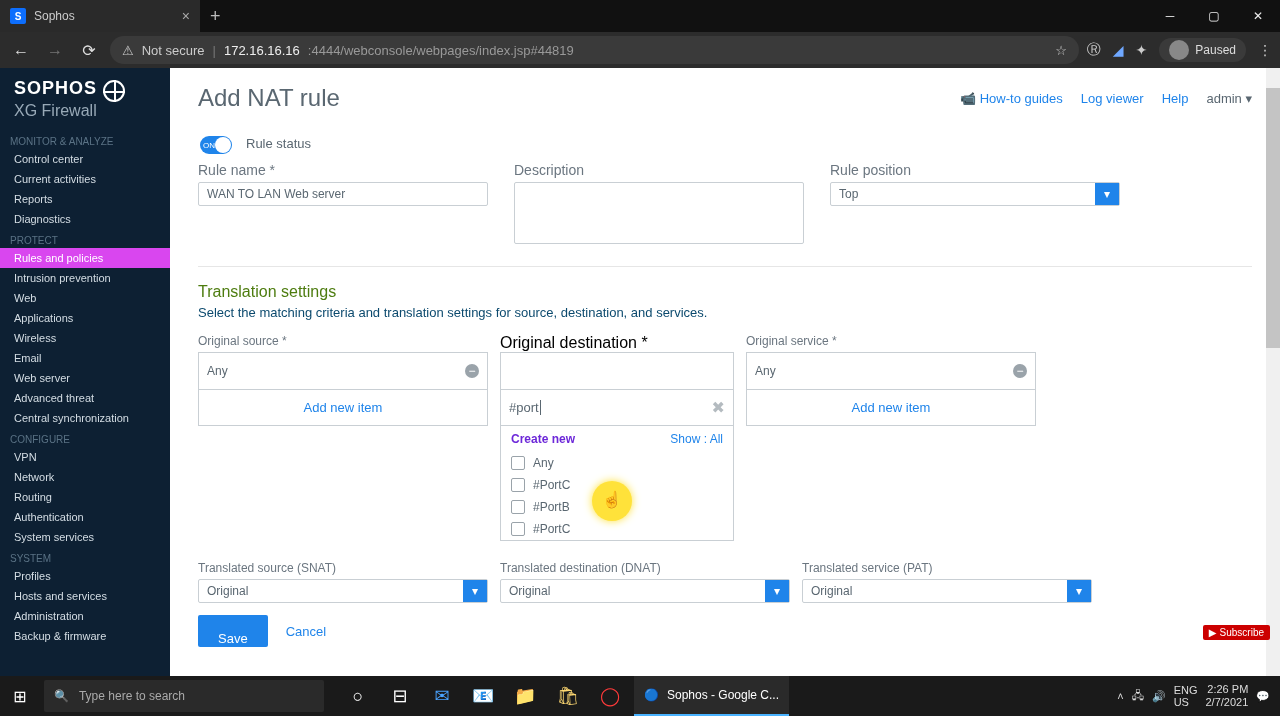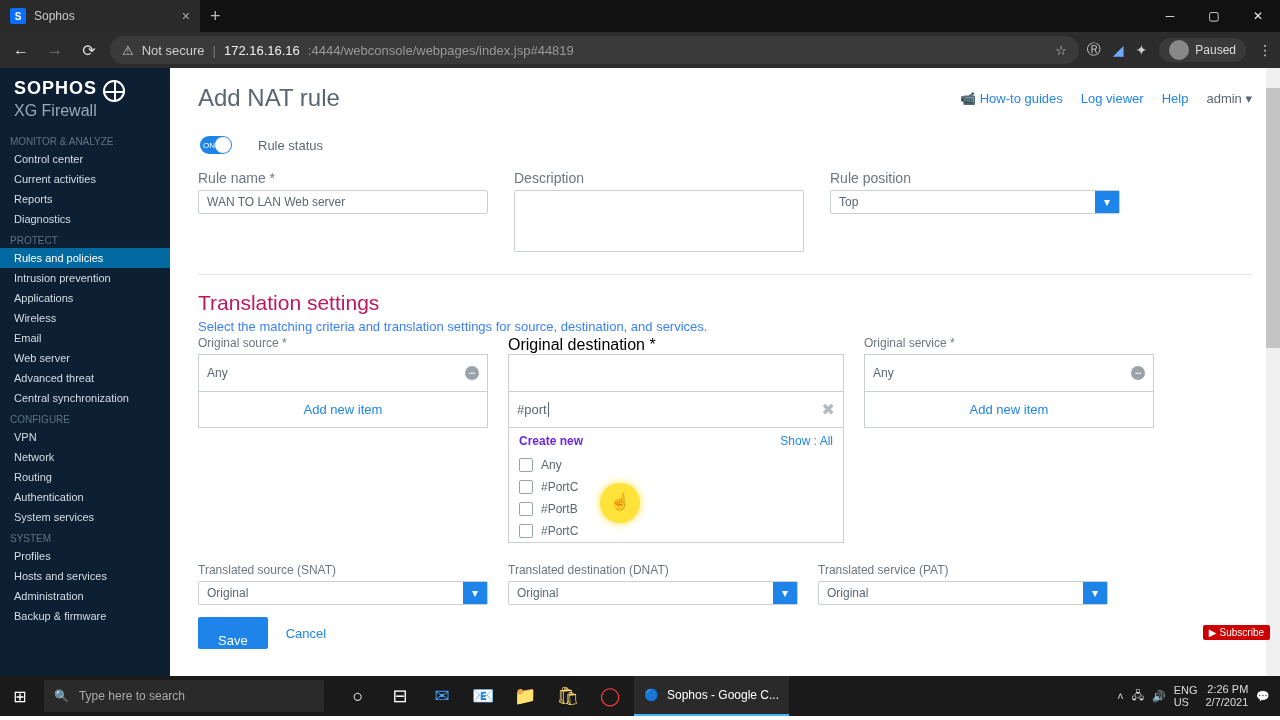--- a/index.html
+++ b/index.html
@@ -24,67 +24,67 @@
 .paused{display:flex;align-items:center;gap:6px;background:#3a3a3a;border-radius:14px;padding:2px 10px;font-size:12px;color:#ddd}
 .paused .av{width:20px;height:20px;border-radius:50%;background:#888}
 
 .app{display:flex;height:608px}
 .sidebar{width:170px;background:#0d2033;color:#cfd8df;font-size:12px;overflow:hidden}
 .logo{padding:10px 14px;color:#fff}
 .logo .brand{font-size:18px;font-weight:700;letter-spacing:1px}
 .logo .sub{font-size:16px;color:#98a9b7}
 .sb-sect{padding:6px 10px 2px;font-size:10px;color:#5a7285;text-transform:uppercase}
 .sb-item{padding:4px 14px;font-size:11px;color:#d4dde4;cursor:pointer}
-.sb-item.active{background:#0369a1;color:#fff}
+.sb-item.active{background:#d946ef;color:#fff}
 
 .main{flex:1;background:#fff;overflow:hidden;position:relative;display:flex;flex-direction:column}
 .topbar{display:flex;align-items:center;padding:16px 28px 0}
 .page-title{font-size:24px;color:#5a6771;font-weight:400}
 .top-links{margin-left:auto;display:flex;gap:18px;font-size:13px;color:#1f84ea}
 .top-links span{cursor:pointer}
 .admin{color:#5a6771}
 
 .card{margin:14px 28px 0;padding:10px 0;border-bottom:1px solid #e6e6e6}
 .row{display:flex;gap:26px;margin-bottom:8px}
-.toggle-row{display:flex;align-items:center;gap:26px;margin-left:2px;margin-bottom:16px}
+.toggle-row{display:flex;gap:14px;margin-left:2px;margin-bottom:8px}
 .toggle{width:32px;height:18px;border-radius:10px;background:#1f84ea;position:relative;display:flex;align-items:center}
 .toggle .on{color:#fff;font-size:8px;margin-left:3px}
 .toggle .knob{position:absolute;right:1px;width:16px;height:16px;border-radius:50%;background:#fff}
 .fld label{font-size:14px;color:#6b7680;display:block;margin-bottom:4px}
 .fld.f1{width:290px}.fld.f2{width:290px}.fld.f3{width:290px}
 .input{width:100%;height:24px;border:1px solid #c9cfd4;border-radius:2px;padding:0 8px;font-size:12px;color:#5a6771}
 textarea.input{height:62px;resize:none}
 .select{display:flex;align-items:center;justify-content:space-between;height:24px;border:1px solid #c9cfd4;border-radius:2px;font-size:12px;color:#5a6771}
 .select span:first-child{padding:0 8px}
 .select .dd{width:24px;height:100%;background:#1f84ea;display:flex;align-items:center;justify-content:center;color:#fff}
 
-.section-title{font-size:21px;color:#be185d;margin:16px 28px 4px}
-.section-desc{font-size:13px;color:#3b82f6;margin:0 28px 2px}
-
-.trow{display:flex;gap:20px;margin:0 28px}
+.section-title{font-size:16px;color:#4d7c0f;margin:16px 28px 4px}
+.section-desc{font-size:13px;color:#0c4a6e;margin:0 28px 14px}
+
+.trow{display:flex;gap:12px;margin:0 28px}
 .tbox{width:290px}
 .tbox label{font-size:12px;color:#6b7680;margin-bottom:4px;display:block}
 .chip-box{border:1px solid #c9cfd4;height:38px;display:flex;align-items:center;padding:0 8px;font-size:12px;color:#5a6771;justify-content:space-between}
 .chip-box .minus{width:14px;height:14px;border-radius:50%;background:#9aa3aa;color:#fff;display:flex;align-items:center;justify-content:center;font-size:12px;line-height:1}
 .add-item{border:1px solid #c9cfd4;border-top:none;height:36px;display:flex;align-items:center;justify-content:center;color:#1f84ea;font-size:13px;cursor:pointer}
 
-.od-box{width:336px;position:relative}
+.od-box{width:234px;position:relative}
 .od-empty{border:1px solid #c9cfd4;height:38px;background:#fff}
 .search-row{border:1px solid #c9cfd4;border-top:none;height:36px;display:flex;align-items:center;padding:0 8px;font-size:13px;color:#5a6771;justify-content:space-between}
 .search-row .xx{color:#b4bbc0;font-size:16px}
 .dropdown{border:1px solid #c9cfd4;border-top:none;background:#fff}
 .dd-hdr{display:flex;justify-content:space-between;padding:6px 10px;font-size:12px}
 .dd-hdr .cn{color:#6d28d9;font-weight:600}
 .dd-hdr .sh{color:#1f84ea}
 .dd-item{display:flex;align-items:center;gap:8px;padding:4px 10px;font-size:12px;color:#5a6771}
 .cb{width:14px;height:14px;border:1px solid #9aa3aa;border-radius:2px}
 .highlight{position:absolute;width:40px;height:40px;border-radius:50%;background:#ffe23a;left:92px;top:147px;pointer-events:none;box-shadow:0 0 8px #ffe23a}
 .cursor{position:absolute;left:102px;top:156px;font-size:16px;pointer-events:none}
 
-.trow2{display:flex;gap:20px;margin:20px 28px 0}
+.trow2{display:flex;gap:12px;margin:20px 28px 0}
 
 .footer{margin:12px 28px 0;display:flex;gap:18px;align-items:center}
 .btn-save{background:#1f84ea;color:#fff;border:none;height:28px;padding:16px 20px;font-size:13px;border-radius:2px;cursor:pointer}
 .btn-cancel{color:#1f84ea;font-size:13px;cursor:pointer}
 
 .subscribe{position:absolute;bottom:36px;right:10px;background:#cc0000;color:#fff;font-size:10px;padding:2px 6px;border-radius:2px;display:flex;align-items:center;gap:3px}
 
 .taskbar{height:40px;background:#1a1a1a;display:flex;align-items:center;color:#fff;font-size:12px}
 .start{width:40px;height:40px;display:flex;align-items:center;justify-content:center;font-size:16px}
 .search-bar{display:flex;align-items:center;background:#2a2a2a;height:32px;width:280px;margin-left:4px;border-radius:2px;padding:0 10px;color:#aaa;gap:10px}
@@ -150,20 +150,21 @@
     </div>
     <div class="sb-sect">MONITOR &amp; ANALYZE</div>
     <div class="sb-item">Control center</div>
     <div class="sb-item">Current activities</div>
     <div class="sb-item">Reports</div>
     <div class="sb-item">Diagnostics</div>
 
     <div class="sb-sect">PROTECT</div>
     <div class="sb-item active">Rules and policies</div>
     <div class="sb-item">Intrusion prevention</div>
+    <div class="sb-item">Web</div>
     <div class="sb-item">Applications</div>
     <div class="sb-item">Wireless</div>
     <div class="sb-item">Email</div>
     <div class="sb-item">Web server</div>
     <div class="sb-item">Advanced threat</div>
     <div class="sb-item">Central synchronization</div>
 
     <div class="sb-sect">CONFIGURE</div>
     <div class="sb-item">VPN</div>
     <div class="sb-item">Network</div>

